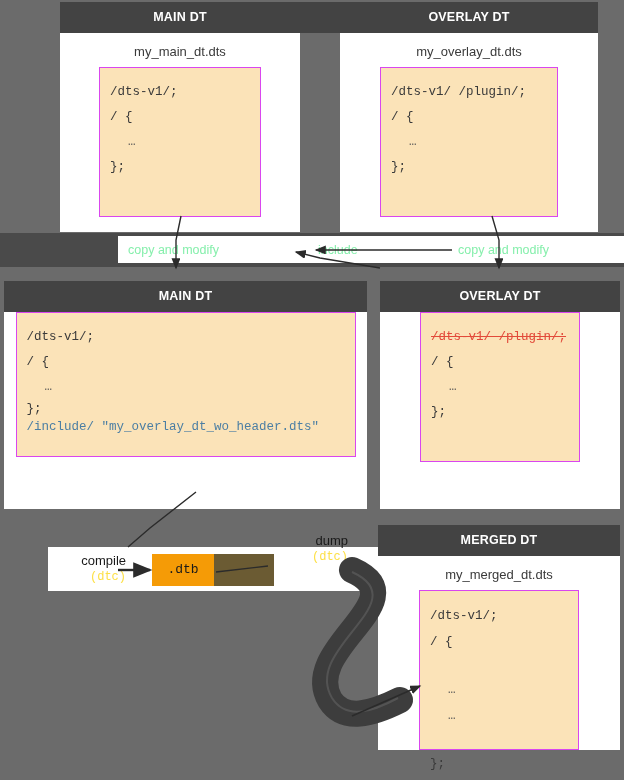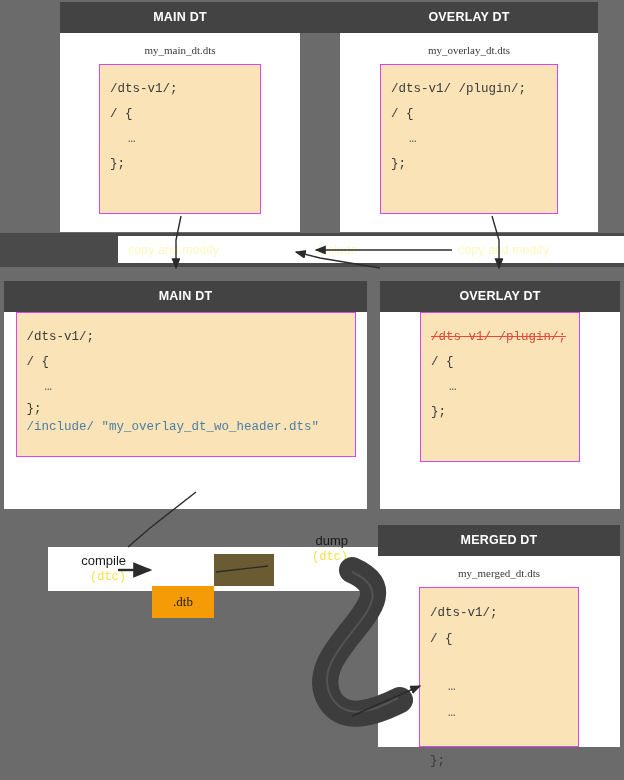--- a/index.html
+++ b/index.html
@@ -30,22 +30,22 @@
     letter-spacing: 0.2px;
     text-align: center;
     line-height: 31px;
     height: 31px;
   }
   .panel-body {
     background: #ffffff;
     text-align: center;
   }
   .filename {
-    font-family: Liberation Serif, serif;
-    font-size: 11px;
+    font-family: Liberation Sans, sans-serif;
+    font-size: 13px;
     color: #3a3a3a;
     padding-top: 11px;
     padding-bottom: 8px;
     white-space: nowrap;
   }
   .codebox {
     background: #fbe3b8;
     border: 1px solid #d946ef;
     box-sizing: border-box;
     margin: 0 auto;
@@ -79,21 +79,21 @@
     background: #4a4a4a;
   }
   #mid-white {
     position: absolute; left: 118px; top: 236px; width: 506px; height: 27px;
     background: #ffffff;
   }
   .mid-label {
     position: absolute;
     font-family: "Liberation Sans", sans-serif;
     font-size: 12.5px;
-    color: #fef9c3;
+    color: #86efac;
     white-space: nowrap;
   }
   #label-copy-1   { left: 128px; top: 243px; }
   #label-include  { left: 318px; top: 243px; }
   #label-copy-2   { left: 458px; top: 243px; }
 
   
   #panel-main-2    { left: 4px;   top: 281px; width: 363px; height: 228px; }
   #panel-main-2 .codebox   { width: 340px; height: 145px; }
   #panel-overlay-2 { left: 380px; top: 281px; width: 240px; height: 228px; }
@@ -117,25 +117,24 @@
     font-size: 12px;
     color: #fde047;
   }
   #label-compile { left: 54px; top: 553px; width: 72px; }
   #label-dump    { left: 276px; top: 533px; width: 72px; }
 
   #dtb-box {
     position: absolute; left: 152px; top: 554px; width: 62px; height: 32px;
     background: #f59b06;
     color: #1a1a1a;
-    font-family: Liberation Serif, serif;
+    font-family: Liberation Mono, monospace;
     font-size: 13px;
     text-align: center;
     line-height: 32px;
-    margin-top: 32px;
   }
   #dtb-shadow {
     position: absolute; left: 214px; top: 554px; width: 60px; height: 32px;
     background: #6b5b33;
   }
 
   
   #panel-merged { left: 378px; top: 525px; width: 242px; height: 183px; }
   #panel-merged .codebox { width: 160px; height: 160px; line-height: 26px; }
 

